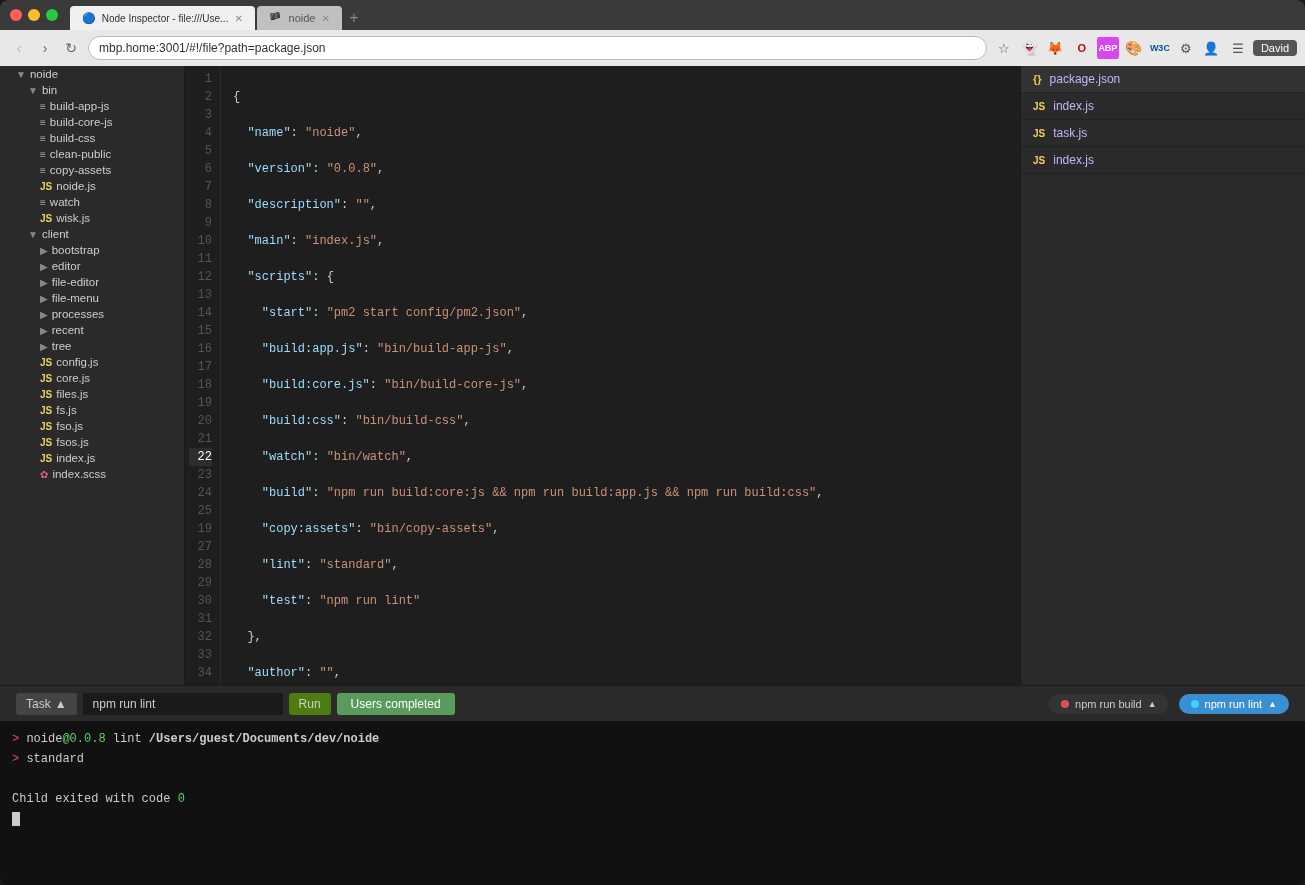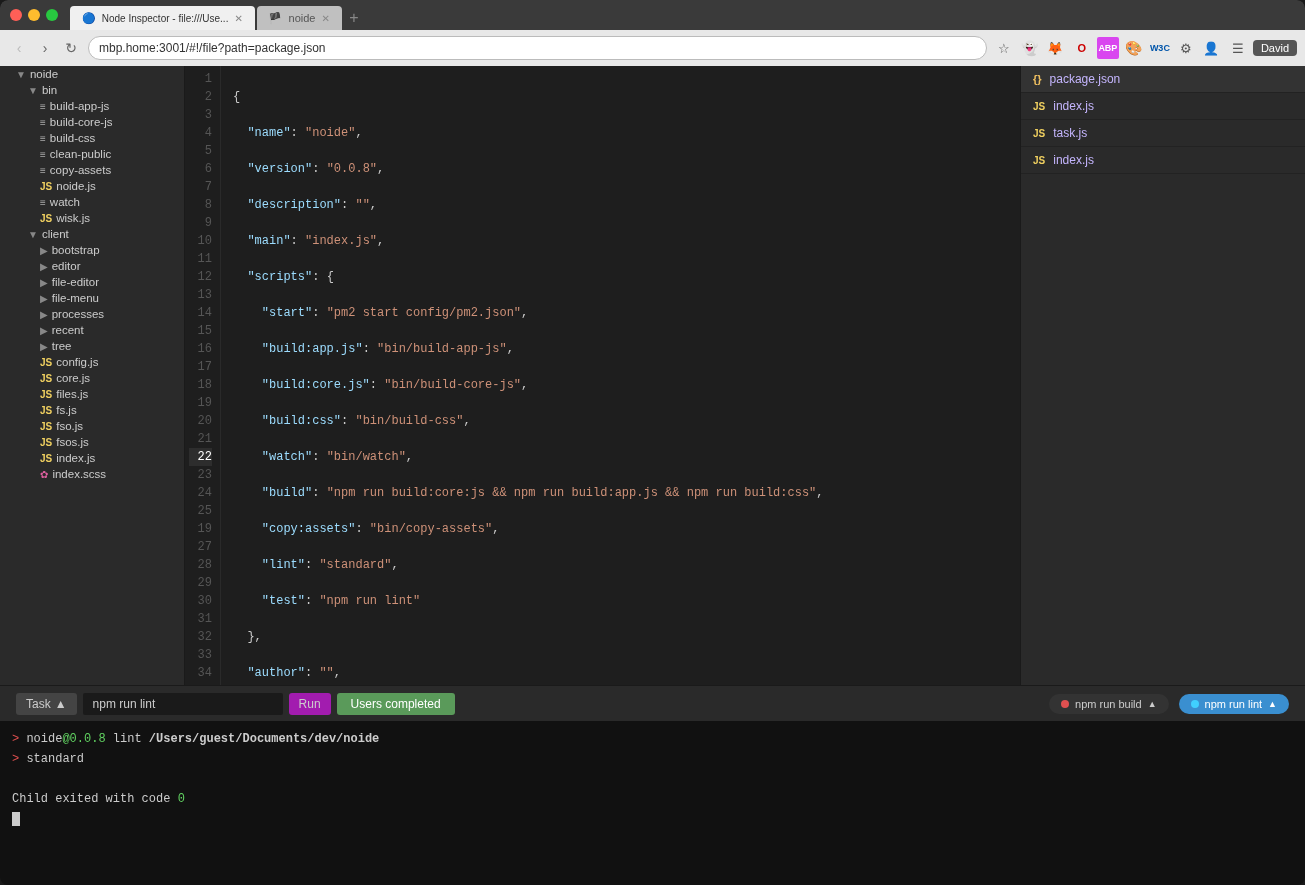--- a/index.html
+++ b/index.html
@@ -266,21 +266,21 @@
       background: #1a1a1a;
       border: none;
       color: #ccc;
       padding: 4px 10px;
       font-size: 12px;
       width: 200px;
       outline: none;
       border-radius: 2px;
     }
     .run-btn {
-      background: #a21caf;
+      background: #4d7c0f;
       color: #ccc;
       border: none;
       padding: 4px 10px;
       border-radius: 3px;
       font-size: 12px;
       cursor: pointer;
     }
     .clear-btn {
       background: #5a9a5a;
       color: #fff;

